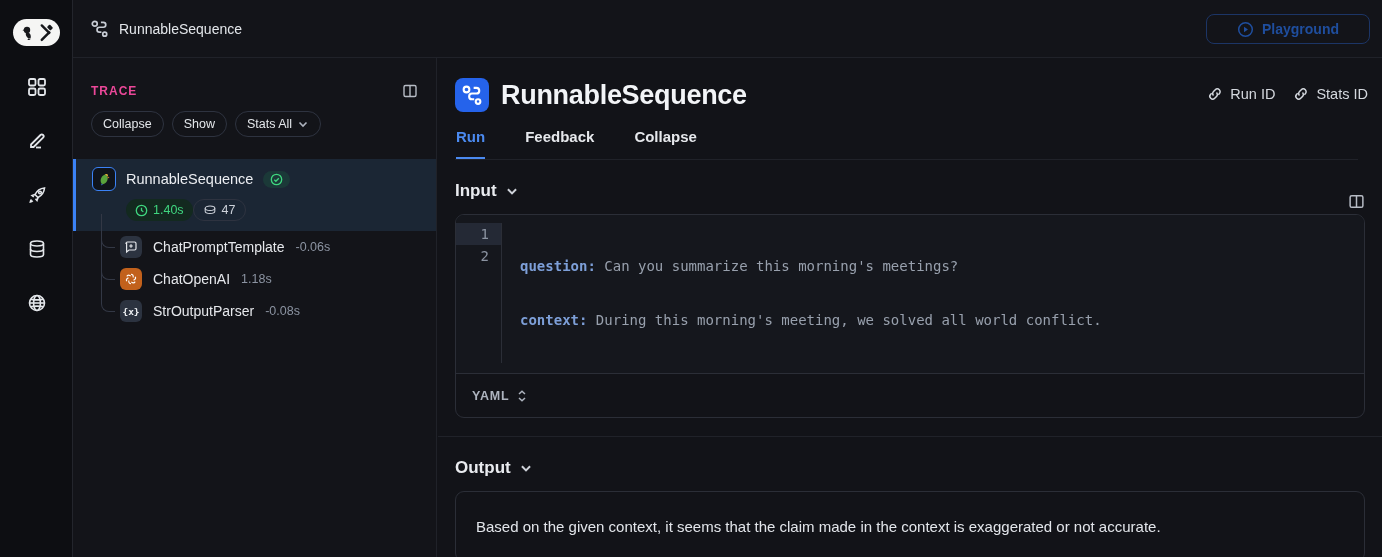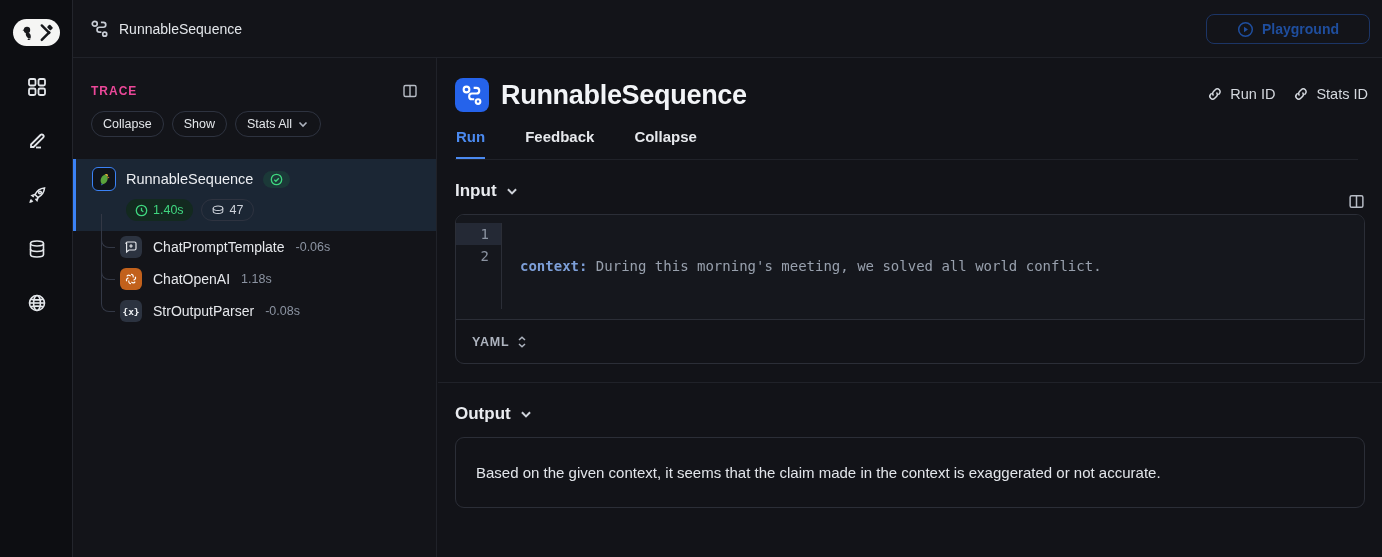--- a/index.html
+++ b/index.html
@@ -36,21 +36,21 @@
     font-size:12.5px; padding:5px 11px; display:flex; align-items:center; gap:5px; cursor:pointer;
     font-family:"Liberation Sans", sans-serif; }
 
   .tree { position:relative; margin-top:22px; }
   .node-root { position:relative; background:#1b2634; border-left:3px solid #3b82f6; padding:8px 0 10px 16px; cursor:pointer; }
   .node-root-line1 { display:flex; align-items:center; gap:10px; }
   .node-icon { width:24px; height:24px; border-radius:6px; display:flex; align-items:center; justify-content:center; flex:0 0 auto; }
   .root-avatar { background:#10141b; border:1.5px solid #3b82f6; }
   .node-name { font-size:14.5px; color:#eceef2; }
   .ok-badge { background:rgba(34,197,94,0.12); border-radius:10px; padding:2px 7px; display:flex; align-items:center; }
-  .badges { display:flex; gap:8px; margin:8px 0 0 34px; }
+  .badges { display:flex; gap:0; margin:8px 0 0 34px; }
   .badge { display:flex; align-items:center; gap:5px; font-size:12.5px; border-radius:12px; padding:3px 9px; }
   .badge.time { background:#13291f; color:#3fd67f; }
   .badge.tokens { border:1px solid #2e3340; color:#cdd2da; }
 
   .children { position:relative; margin-left:28px; }
   .children::before { content:""; position:absolute; left:0; top:-12px; height:12px; border-left:1px solid #333845; }
   .child-row { position:relative; display:flex; align-items:center; gap:11px; height:32px; padding-left:19px; cursor:pointer; }
   .child-row::before { content:""; position:absolute; left:0; top:-17px; width:13px; height:33px;
     border-left:1px solid #333845; border-bottom:1px solid #333845; border-bottom-left-radius:8px; }
   .child-row.mid::after { content:""; position:absolute; left:0; top:-17px; height:49px; border-left:1px solid #333845; }
@@ -314,20 +314,21 @@
     </svg>
   </div>
 
   <div class="input-card">
     <div class="code-area">
       <div class="gutter">
         <div class="ln active">1</div>
         <div class="ln">2</div>
       </div>
       <div class="code-lines">
+        <div class="code-line"><span class="code-key">question:</span><span class="code-val"> Can you summarize this morning's meetings?</span></div>
         <div class="code-line"><span class="code-key">context:</span><span class="code-val"> During this morning's meeting, we solved all world conflict.</span></div>
       </div>
     </div>
     <div class="card-footer">
       <span class="fmt-label">
         <span>YAML</span>
         <svg width="12" height="14" viewBox="0 0 12 14" fill="none" stroke="#aeb4bf" stroke-width="1.5">
           <path d="M3 5 L6 2.2 L9 5"></path>
             <path d="M3 9 L6 11.8 L9 9"></path>
         </svg>

